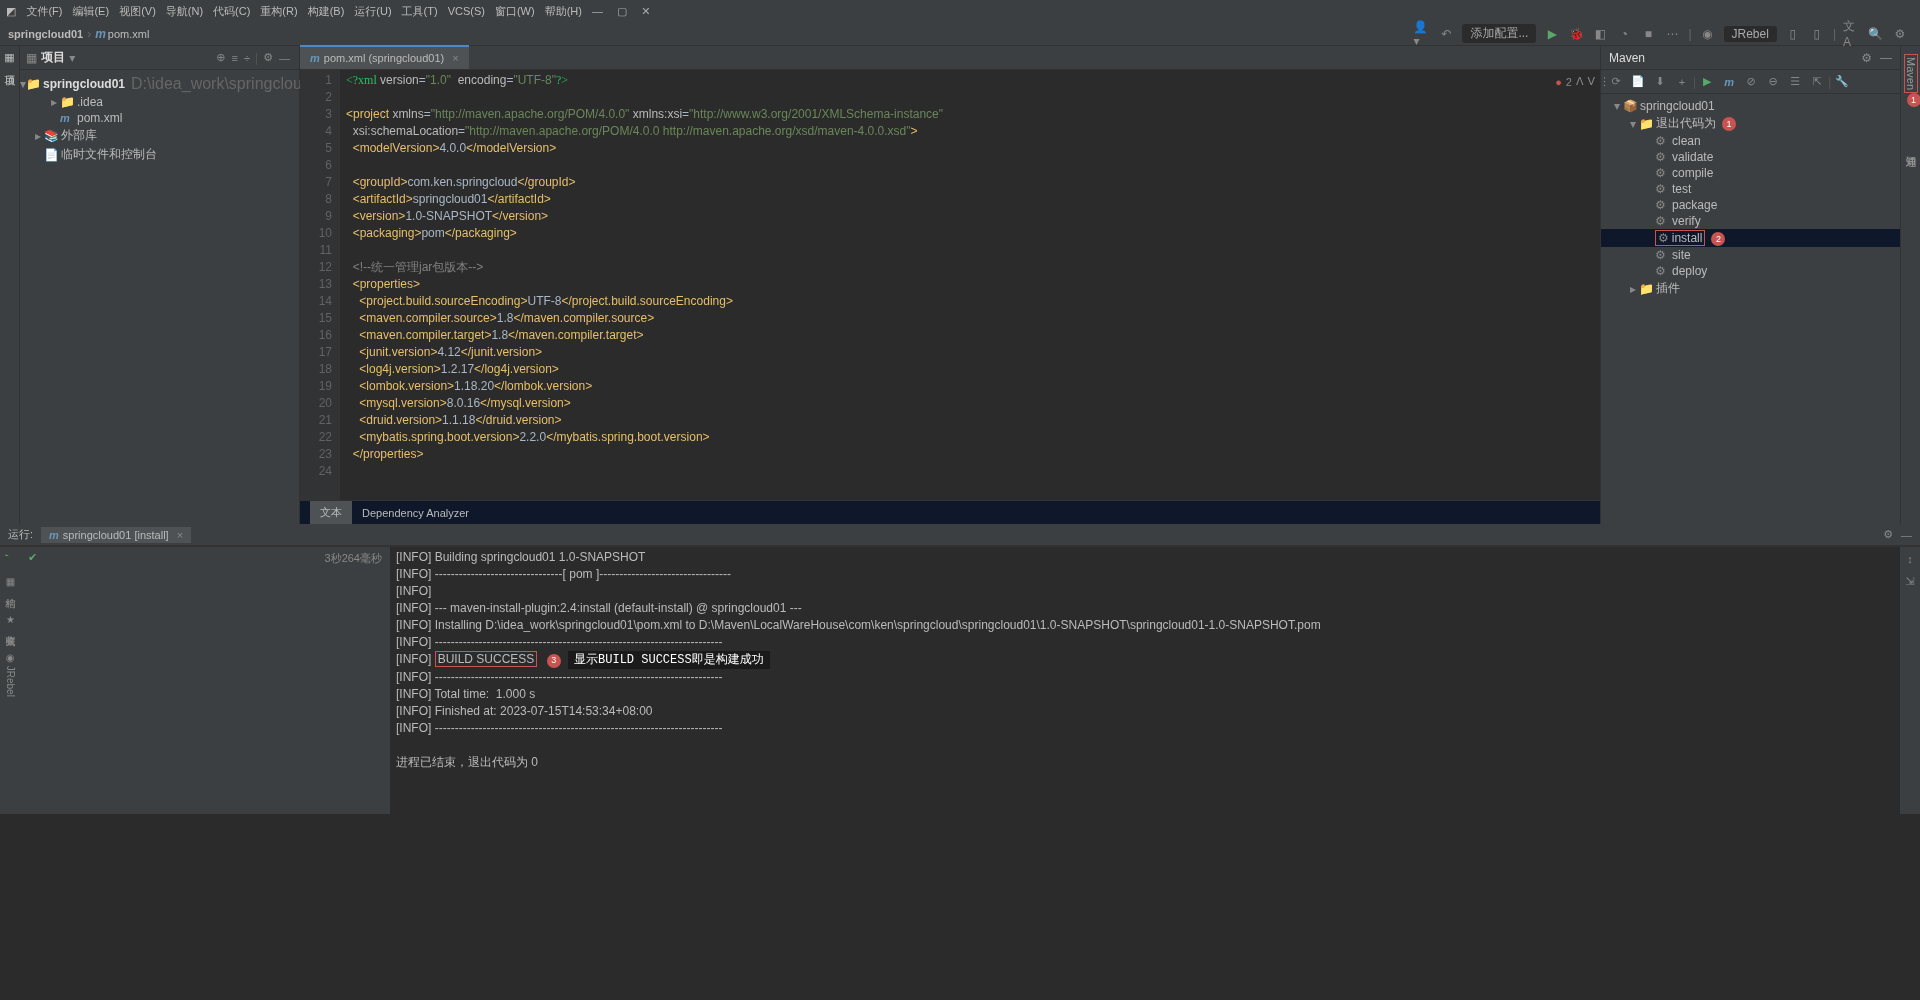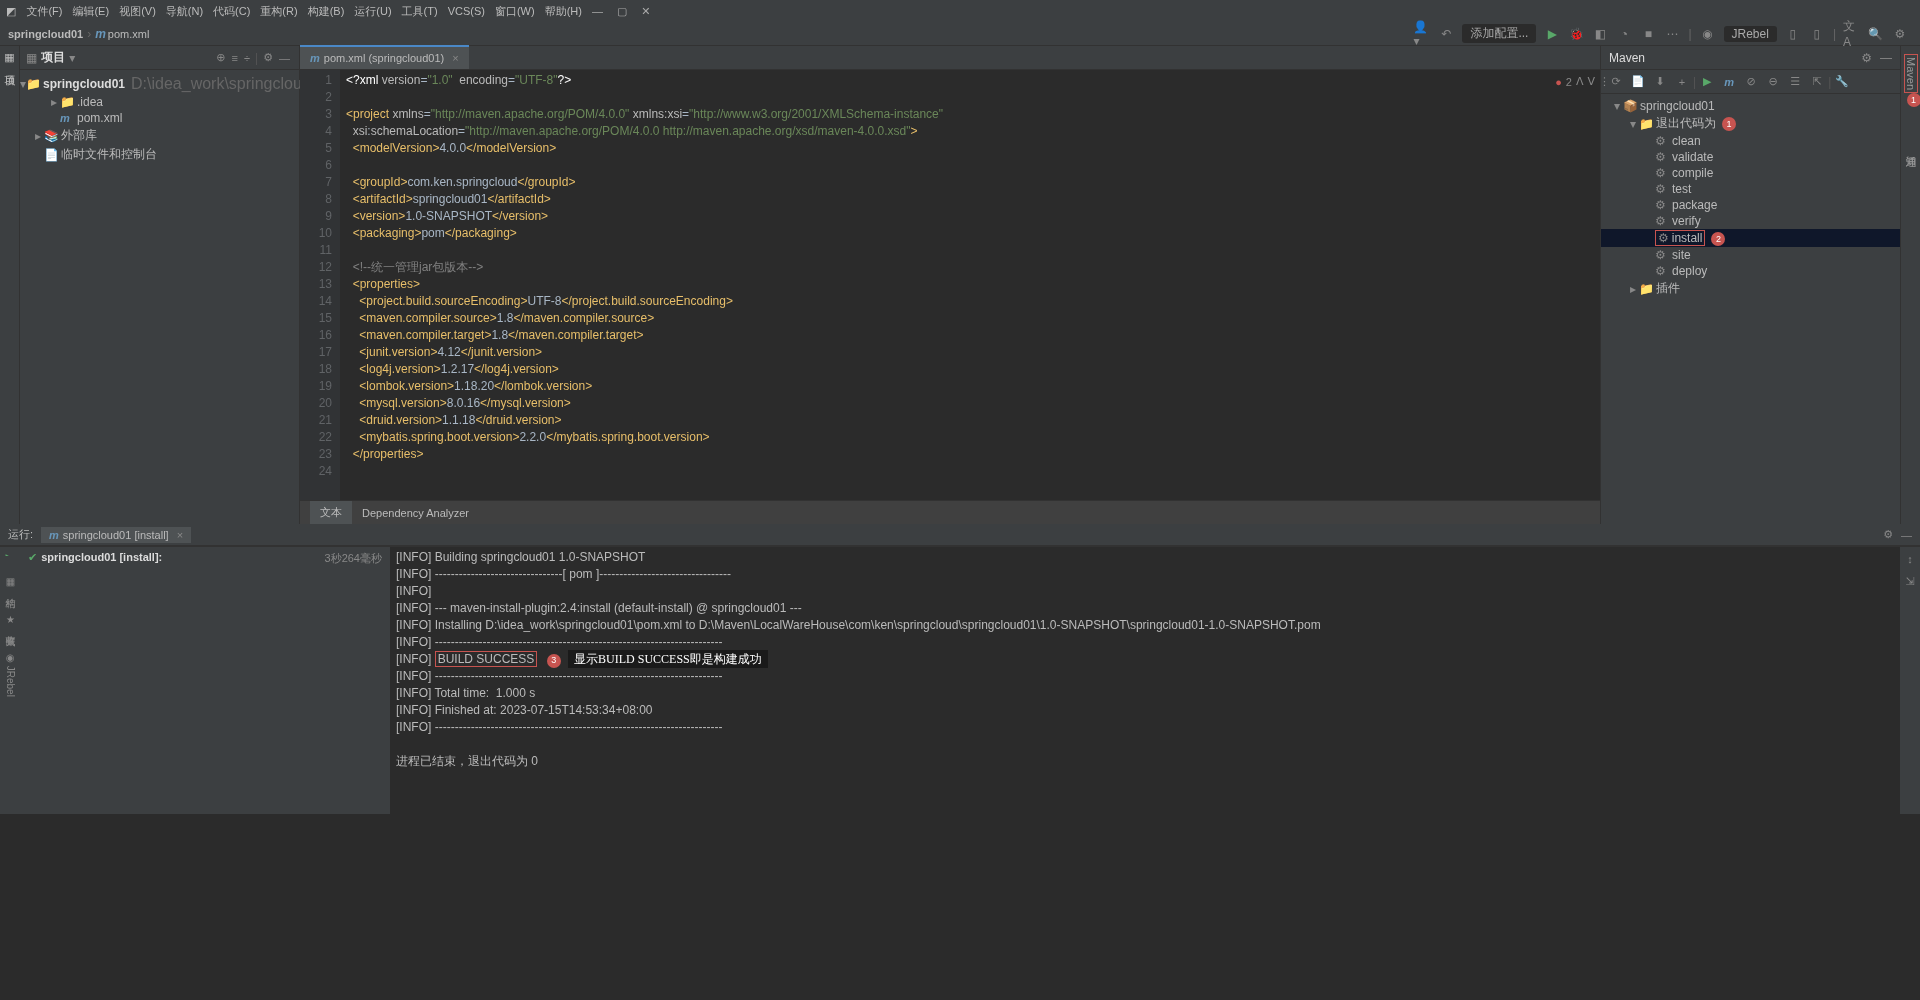--- a/index.html
+++ b/index.html
@@ -44,28 +44,28 @@
 .editor-tabs { height: 24px; background: #3c3f41; display: flex; align-items: flex-end; border-bottom: 1px solid #323232; }
 .editor-tab { background: #4e5254; padding: 4px 10px; font-size: 11px; color: #bbb; display: flex; align-items: center; border-top: 2px solid #4a88c7; height: 24px; }
 .editor-tab .file-icon { color: #6897bb; margin-right: 4px; font-weight: bold; font-style: italic; }
 .editor-body { flex: 1; display: flex; overflow: hidden; font-family: "Consolas","JetBrains Mono",monospace; font-size: 12px; }
 .gutter { width: 40px; background: #313335; color: #606366; text-align: right; padding: 2px 8px 0 0; line-height: 17px; }
 .code { flex: 1; padding: 2px 6px 0 6px; line-height: 17px; white-space: pre; color: #a9b7c6; overflow: auto; }
 .code .t-tag { color: #e8bf6a; }
 .code .t-attr { color: #bababa; }
 .code .t-str { color: #6a8759; }
 .code .t-cmt { color: #808080; }
-.code .t-prolog { color: #ffffff; }
+.code .t-prolog { color: #22c55e; font-family: Liberation Serif, serif; }
 .editor-status { position: absolute; right: 310px; top: 75px; font-size: 11px; color: #888; display: flex; align-items: center; gap: 4px; }
 .editor-status .err { color: #c75450; }
 
 .breadcrumb { height: 22px; background: #3c3f41; border-top: 1px solid #323232; display: flex; align-items: center; padding: 0 10px; font-size: 11px; color: #888; }
 .breadcrumb .bc-item { margin-right: 6px; }
 .breadcrumb .bc-sep { margin-right: 6px; color: #555; }
-.editor-bottom-tabs { height: 24px; background: #404040; display: flex; align-items: center; border-top: 1px solid #323232; padding: 0 10px; font-size: 11px; }
+.editor-bottom-tabs { height: 24px; background: #0f172a; display: flex; align-items: center; border-top: 1px solid #323232; padding: 0 10px; font-size: 11px; }
 .editor-bottom-tabs .bt-tab { padding: 4px 10px; color: #bbb; cursor: pointer; }
 .editor-bottom-tabs .bt-tab.active { background: #4e5254; }
 
 .maven-panel { width: 300px; background: #3c3f41; border-left: 1px solid #323232; display: flex; flex-direction: column; }
 .maven-header { height: 24px; display: flex; align-items: center; padding: 0 8px; border-bottom: 1px solid #323232; }
 .maven-header .title { color: #ddd; }
 .maven-header .spacer { flex: 1; }
 .maven-toolbar { height: 24px; display: flex; align-items: center; padding: 0 4px; border-bottom: 1px solid #323232; }
 .maven-toolbar .mt-icon { width: 18px; height: 18px; margin: 0 2px; display: inline-flex; align-items: center; justify-content: center; color: #888; font-size: 11px; cursor: pointer; }
 .maven-tree { padding: 4px 0; font-size: 12px; }
@@ -84,21 +84,21 @@
 .run-header .label { color: #bbb; margin-right: 8px; }
 .run-header .tab { background: #4e5254; padding: 2px 8px; display: flex; align-items: center; }
 .run-header .spacer { flex: 1; }
 .run-body { flex: 1; display: flex; flex-direction: column; }
 .run-content { flex: 1; display: flex; }
 .run-side { width: 370px; background: #3c3f41; padding: 4px 8px; font-size: 11px; color: #888; display: flex; }
 .run-side .gicon { color: #59a869; margin-right: 4px; }
 .run-side .bold { font-weight: bold; color: #ddd; }
 .run-console { flex: 1; font-family: "Consolas",monospace; font-size: 12px; line-height: 17px; padding: 2px 6px; color: #bbbbbb; white-space: pre; overflow: auto; }
 .run-console .box1 { border: 1px solid #c75450; padding: 0 2px; }
-.run-console .annotation { background: #1a1a1a; color: #fff; padding: 2px 6px; margin-left: 4px; font-family: Liberation Serif, serif; }
+.run-console .annotation { background: #1a1a1a; color: #fff; padding: 2px 6px; margin-left: 4px; font-family: Liberation Mono, monospace; }
 
 .extra-gutter { position: absolute; left: 0; top: 556px; width: 20px; background: #3c3f41; height: 244px; display: flex; flex-direction: column; align-items: center; gap: 24px; padding-top: 20px; }
 .extra-gutter .eg { writing-mode: vertical-lr; font-size: 10px; color: #888; }
 
 .tree-item .file-icon-m { color: #6897bb; font-weight: bold; font-style: italic; font-size: 11px; }
 .red-border { border: 1px solid #c75450; padding: 0 2px; display: inline-block; }
 </style>
 </head>
 <body>
 
@@ -366,21 +366,20 @@
     <span class="gi">↻</span>
     <span class="gi">🔧</span>
     <span class="gi">⇩</span>
     <span class="gi">🖶</span>
     <span class="gi">🗑</span>
   </div>
   <div class="run-body">
     <div class="run-content">
       <div class="run-side">
         <span class="gicon">✔</span>
-        <span class="bold">springcloud01 [install]:</span>
         <span style="margin-left:auto">3秒264毫秒</span>
       </div>
       <div class="run-console" id="run-console"><div>[INFO] Building springcloud01 1.0-SNAPSHOT</div><div>[INFO] --------------------------------[ pom ]---------------------------------</div><div>[INFO]</div><div>[INFO] --- maven-install-plugin:2.4:install (default-install) @ springcloud01 ---</div><div>[INFO] Installing D:\idea_work\springcloud01\pom.xml to D:\Maven\LocalWareHouse\com\ken\springcloud\springcloud01\1.0-SNAPSHOT\springcloud01-1.0-SNAPSHOT.pom</div><div>[INFO] ------------------------------------------------------------------------</div><div>[INFO] <span class="box1">BUILD SUCCESS</span> <span class="badge-num">3</span> <span class="annotation">显示BUILD SUCCESS即是构建成功</span></div><div>[INFO] ------------------------------------------------------------------------</div><div>[INFO] Total time:  1.000 s</div><div>[INFO] Finished at: 2023-07-15T14:53:34+08:00</div><div>[INFO] ------------------------------------------------------------------------</div><div>&nbsp;</div><div>进程已结束，退出代码为 0</div></div>
     </div>
   </div>
   <div style="width:20px;background:#3c3f41;display:flex;flex-direction:column;align-items:center;padding-top:6px;gap:10px">
     <span style="color:#888;font-size:11px">↕</span>
     <span style="color:#888;font-size:11px">⇲</span>
   </div>
 </div>

